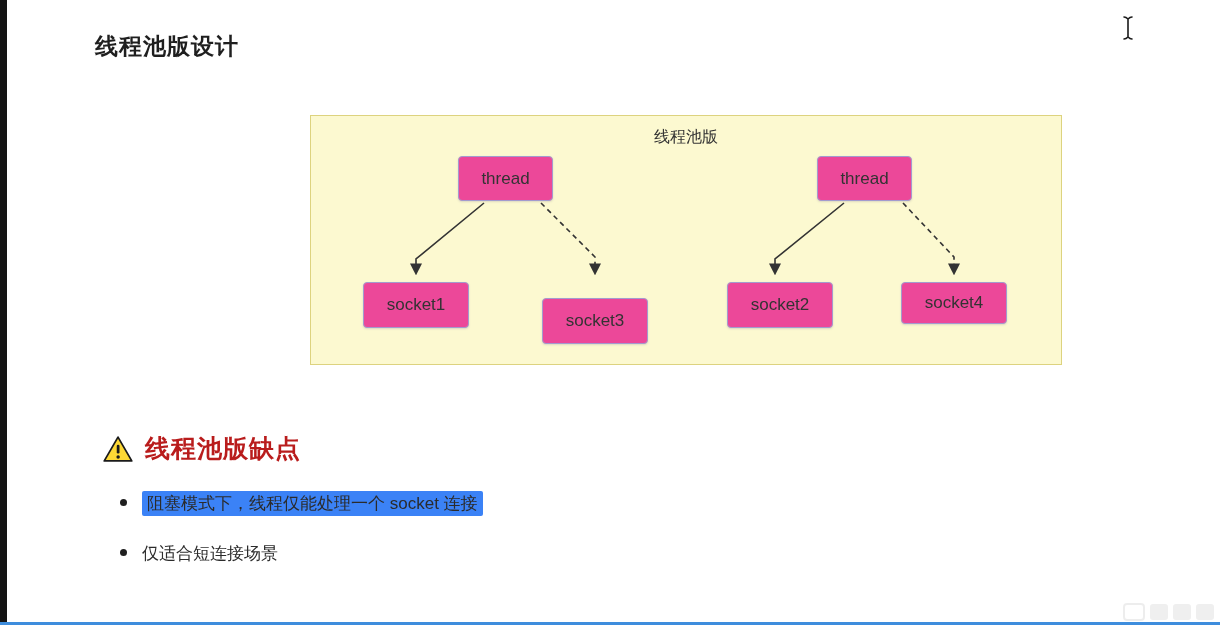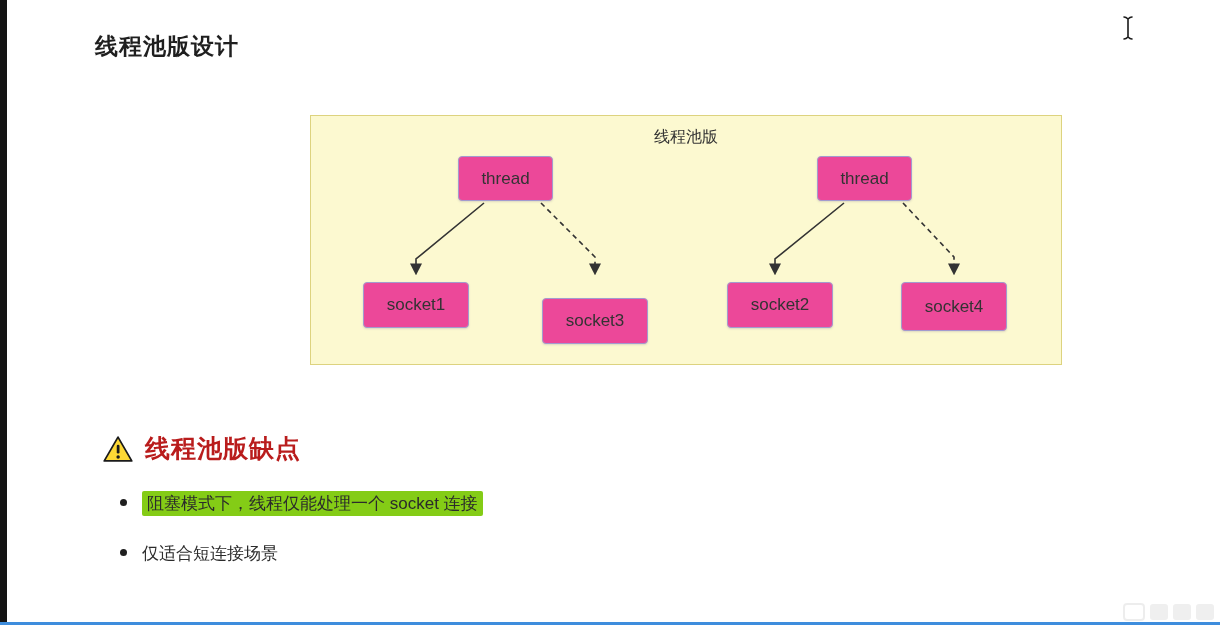--- a/index.html
+++ b/index.html
@@ -52,21 +52,21 @@
     border-radius: 4px;
     display: flex; align-items: center; justify-content: center;
     font-size: 17px; color: #333333;
     box-shadow: 0 1px 2px rgba(80,70,120,0.18);
   }
   .n-thread1 { left: 147px; top: 40px;  width: 95px;  height: 45px; }
   .n-thread2 { left: 506px; top: 40px;  width: 95px;  height: 45px; }
   .n-socket1 { left: 52px;  top: 166px; width: 106px; height: 46px; }
   .n-socket3 { left: 231px; top: 182px; width: 106px; height: 46px; }
   .n-socket2 { left: 416px; top: 166px; width: 106px; height: 46px; }
-  .n-socket4 { left: 590px; top: 166px; width: 106px; height: 49px; }
+  .n-socket4 { left: 590px; top: 166px; width: 106px; height: 42px; }
 
   .edges { position: absolute; left: 0; top: 0; width: 752px; height: 250px; }
   .edge { fill: none; stroke: #333; stroke-width: 1.6px; }
   .edge.dashed { stroke-dasharray: 5 4; }
 
   
   .warn-head {
     position: absolute; left: 103px; top: 432px;
     display: flex; align-items: center; gap: 12px;
   }
@@ -85,21 +85,21 @@
     margin-bottom: 27px;
     font-size: 17px; color: #2b2b2b;
   }
   .bullets li::before {
     content: "";
     position: absolute; left: 2px; top: 7px;
     width: 7px; height: 7px; border-radius: 50%;
     background: #1f1f1f;
   }
   .bullets li .hl {
-    background: #84cc16;
+    background: #3b82f6;
     padding: 3px 5px;
     border-radius: 2px;
   }
 
   
   .watermark {
     position: absolute; right: 6px; bottom: 4px;
     display: flex; gap: 5px; align-items: center;
     opacity: 0.55;
   }

